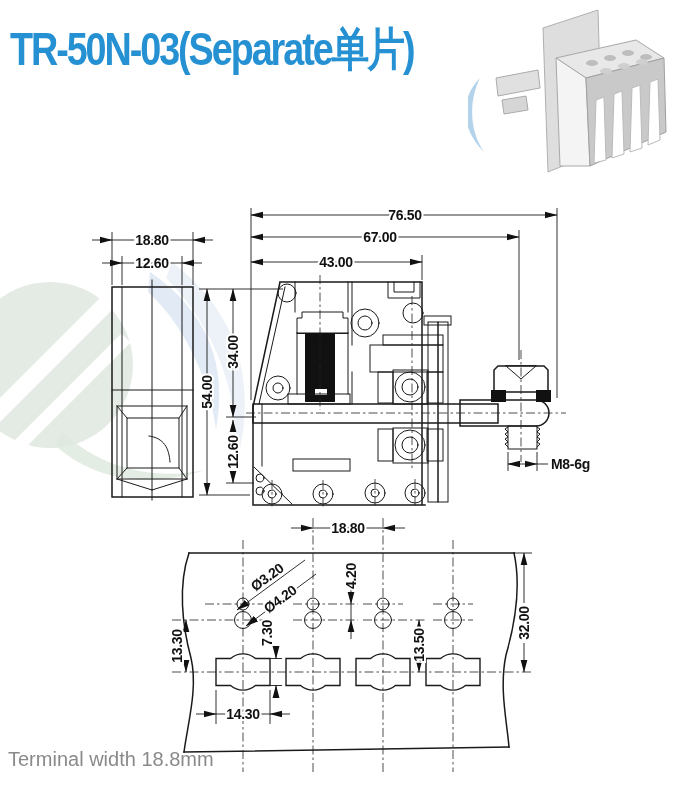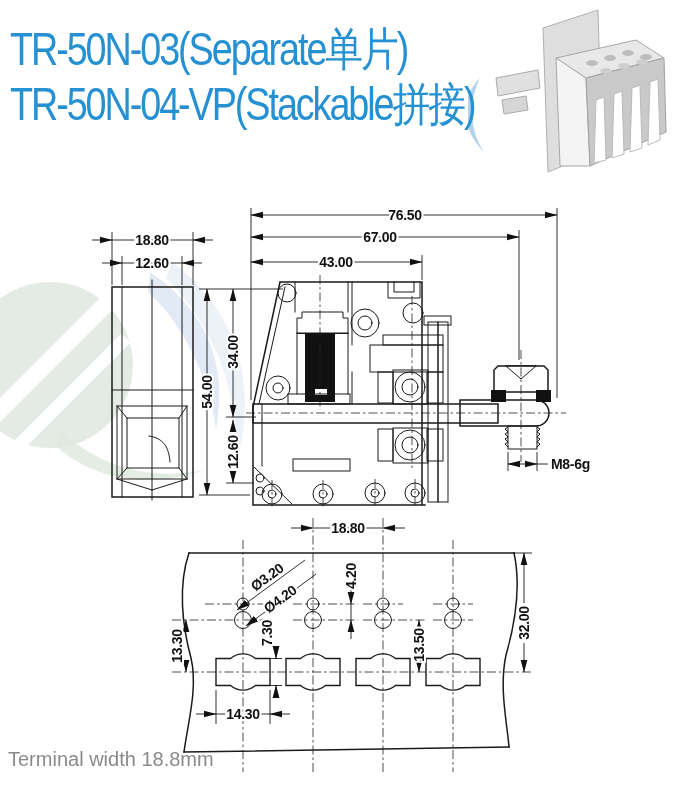--- a/index.html
+++ b/index.html
@@ -1,18 +1,18 @@
 <!DOCTYPE html>
 <html><head>
 <meta charset="utf-8">
 <style>
   html,body{margin:0;padding:0;background:#fff;}
   .page{position:relative;width:680px;height:800px;background:#ffffff;overflow:hidden;
         font-family:"Liberation Sans",sans-serif;}
-  .title{position:absolute;left:10px;top:22px;z-index:3;color:#2590d2;font-weight:normal;
+  .title{position:absolute;left:10px;top:22px;z-index:3;color:#2590d2;font-weight:bold;
          font-size:46px;letter-spacing:-2.5px;line-height:55px;white-space:nowrap;}
   .title .tline{display:inline-block;transform:scaleX(.82);transform-origin:0 50%;}
   .footer{position:absolute;left:8px;top:748px;z-index:3;color:#8a8a8a;font-size:20px;
           letter-spacing:0px;}
   svg{position:absolute;}
   .wm{left:0;top:230px;z-index:0;}
   .p3d{right:0;top:0;z-index:1;}
   .dwg{left:0;top:195px;z-index:2;}
   
   .ol{stroke:#1a1a1a;stroke-width:1.5;fill:none;stroke-linecap:square;}
@@ -31,21 +31,20 @@
     <circle cx="50" cy="135" r="83" fill="#dfe8df" opacity="0.85"></circle>
     <line x1="-10" y1="190" x2="108" y2="72" stroke="#ffffff" stroke-width="17"></line>
     <line x1="12" y1="222" x2="126" y2="108" stroke="#ffffff" stroke-width="13"></line>
     <path d="M150,42 C208,82 228,135 216,200 C212,162 190,100 148,62 Z" fill="#d9e5f2" opacity="0.8"></path>
     <path d="M172,32 C240,84 258,155 236,236 C240,172 220,102 166,48 Z" fill="#e6edf5" opacity="0.7"></path>
     <path d="M62,202 C104,240 155,250 205,240 C152,258 96,252 56,216 Z" fill="#dde8dd" opacity="0.8"></path>
   </svg>
 
   <div class="title">
     <div><span class="tline">TR-50N-03(Separate单片)</span></div>
-    <div><span class="tline">TR-50N-04-VP(Stackable拼接)</span></div>
   </div>
 
   <svg class="p3d" width="212" height="195" viewBox="0 0 212 195">
     <path d="M12,78 C0,102 2,132 16,152 C-8,128 -8,98 12,78 Z" fill="#a6cbe7" opacity="0.85"></path>
     <polygon points="28,78 70,70 72,88 30,96" fill="#e0e0e0" stroke="#aaaaaa"></polygon>
     <polygon points="34,100 58,96 60,110 36,114" fill="#d6d6d6" stroke="#aaaaaa"></polygon>
     <polygon points="75,28 130,10 134,150 80,172" fill="#dedede" stroke="#b0b0b0"></polygon>
     <polygon points="88,58 168,40 196,58 118,78" fill="#e8e8e8" stroke="#a8a8a8"></polygon>
     <polygon points="88,58 118,78 122,166 92,166" fill="#f4f4f4" stroke="#a8a8a8"></polygon>
     <polygon points="118,78 196,58 198,132 122,166" fill="#c9c9c9" stroke="#a0a0a0"></polygon>

